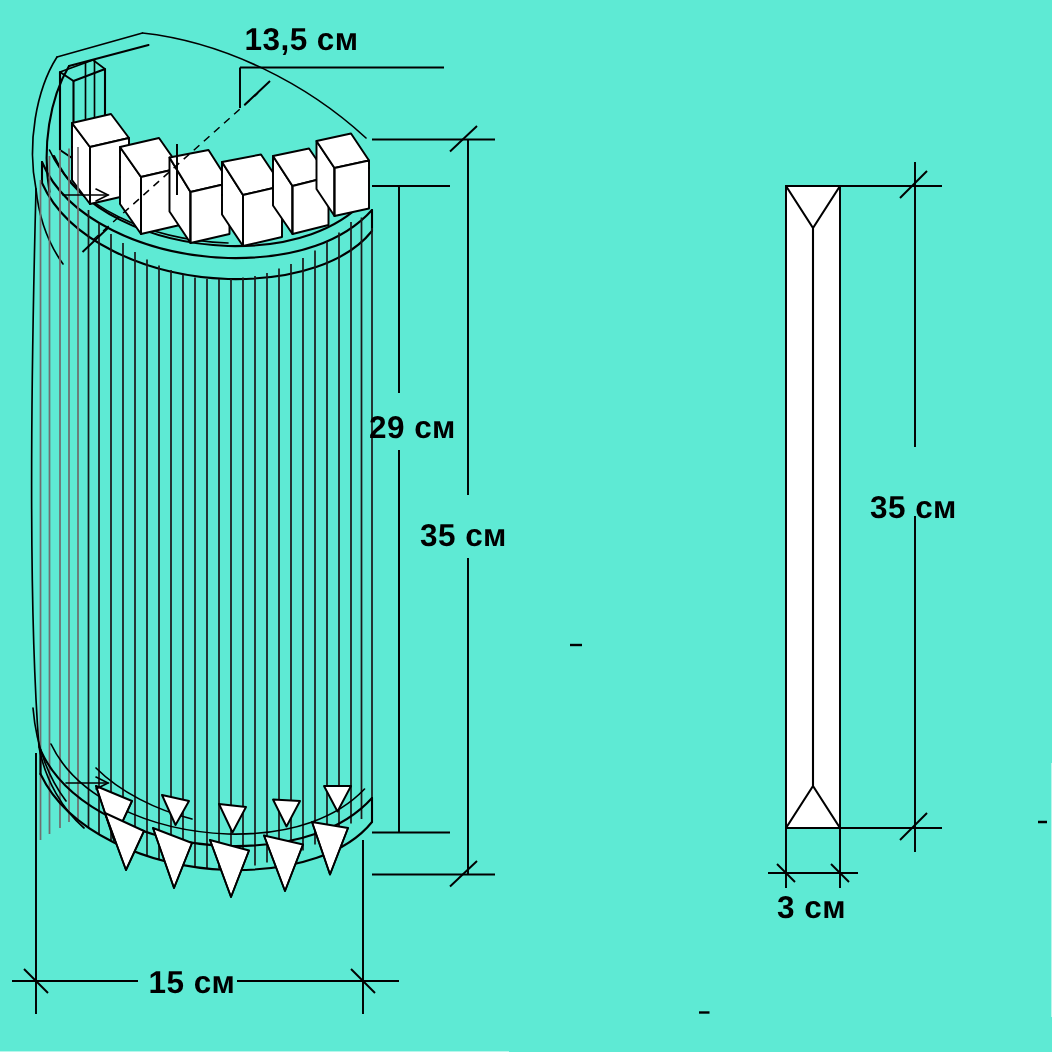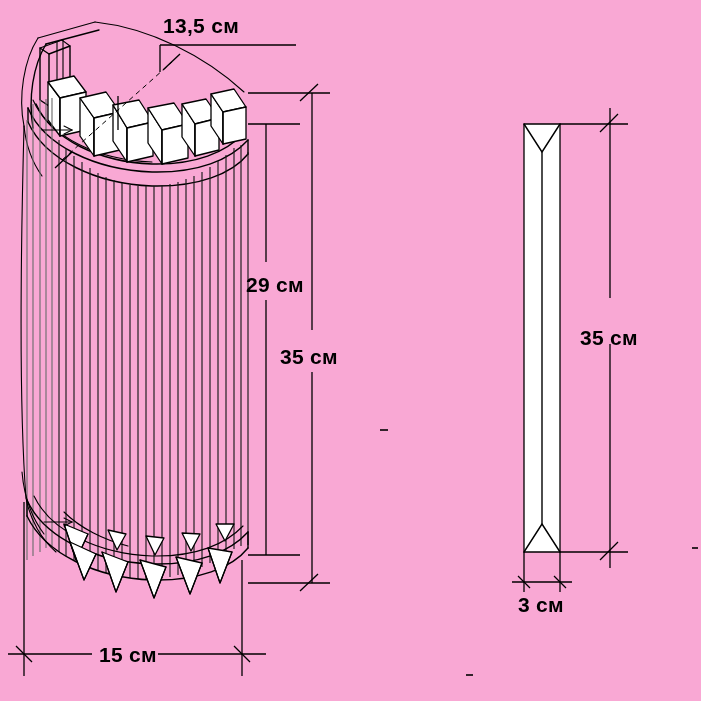--- a/index.html
+++ b/index.html
@@ -10,21 +10,21 @@
   body {
     width: 701px;
     height: 701px;
     font-family: "Liberation Sans", sans-serif;
     overflow: hidden;
   }
   #drawing-root {
     position: relative;
     width: 701px;
     height: 701px;
-    background: #f9a8d4;
+    background: #5eead4;
   }
   svg#cad-canvas {
     position: absolute;
     top: 0;
     left: 0;
     width: 701px;
     height: 701px;
     display: block;
   }
   .dim-text {

